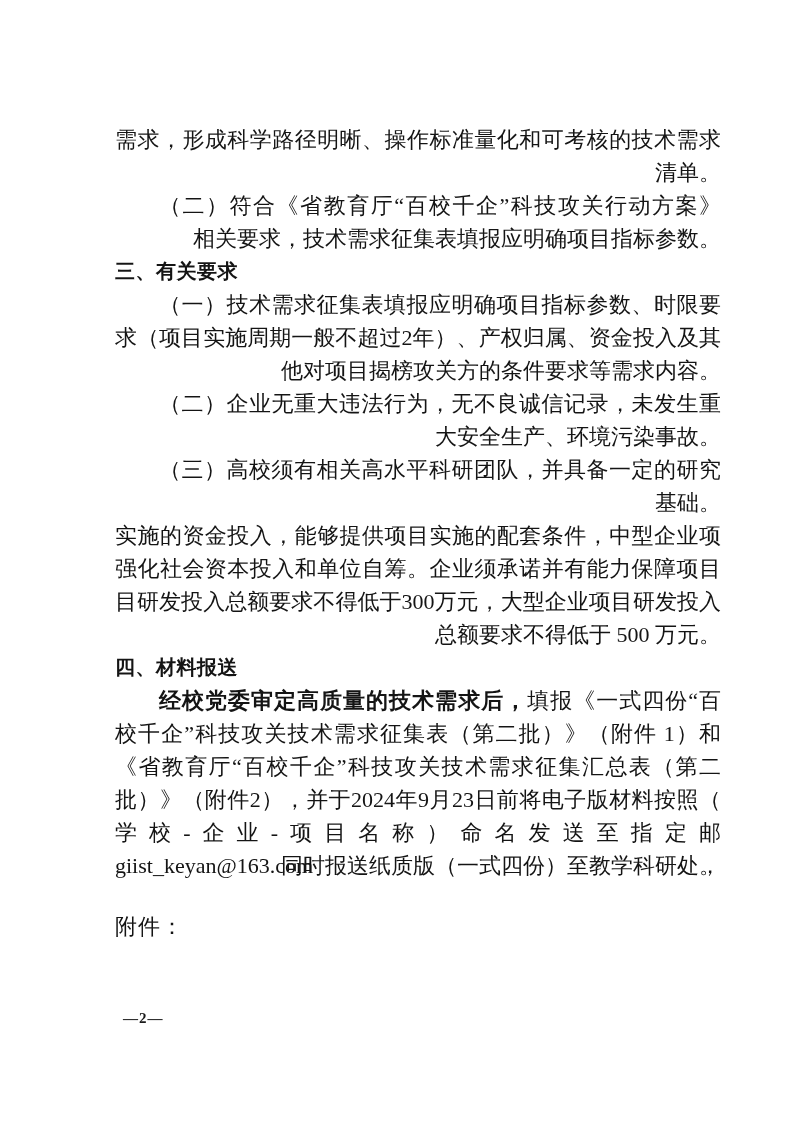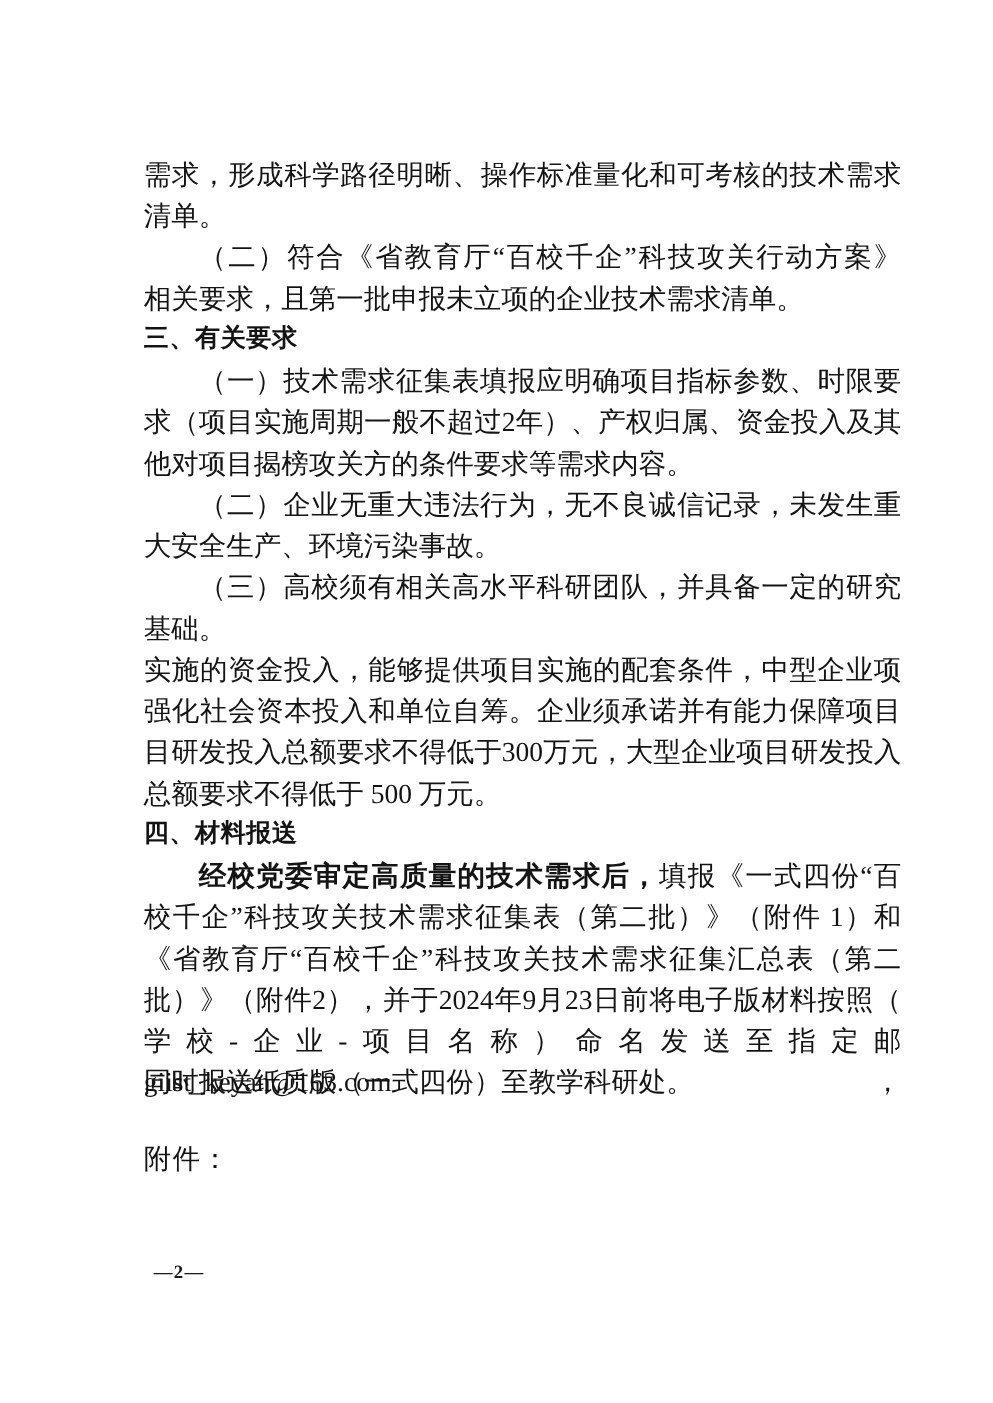--- a/index.html
+++ b/index.html
@@ -22,21 +22,21 @@
     top: 123px;
     width: 606px;
     font-family: "Liberation Serif", "DejaVu Serif", serif;
     font-size: 22px;
     line-height: 33px;
   }
   .ln {
     height: 33px;
     line-height: 33px;
     white-space: nowrap;
-    text-align: left;
+    text-align: right;
   }
   .ln.wrapped {
     white-space: normal;
     text-align: justify;
     text-align-last: justify;
     text-justify: inter-character;
   }
   .ln.ind {
     padding-left: 44px;
   }
@@ -76,21 +76,21 @@
 </head>
 <body>
 
 <div class="page">
   <div class="doc-body">
 
     <div class="ln wrapped">需求，形成科学路径明晰、操作标准量化和可考核的技术需求</div>
     <div class="ln">清单。</div>
 
     <div class="ln ind wrapped">（二）符合《省教育厅“百校千企”科技攻关行动方案》</div>
-    <div class="ln">相关要求，且第一批申报未立项的企业技术需求清单。</div>
+    <div class="ln">相关要求，技术需求征集表填报应明确项目指标参数。</div>
 
     <div class="heading">三、有关要求</div>
 
     <div class="ln ind wrapped">（一）技术需求征集表填报应明确项目指标参数、时限要</div>
     <div class="ln wrapped">求（项目实施周期一般不超过2年）、产权归属、资金投入及其</div>
     <div class="ln">他对项目揭榜攻关方的条件要求等需求内容。</div>
 
     <div class="ln ind wrapped">（二）企业无重大违法行为，无不良诚信记录，未发生重</div>
     <div class="ln">大安全生产、环境污染事故。</div>
 

